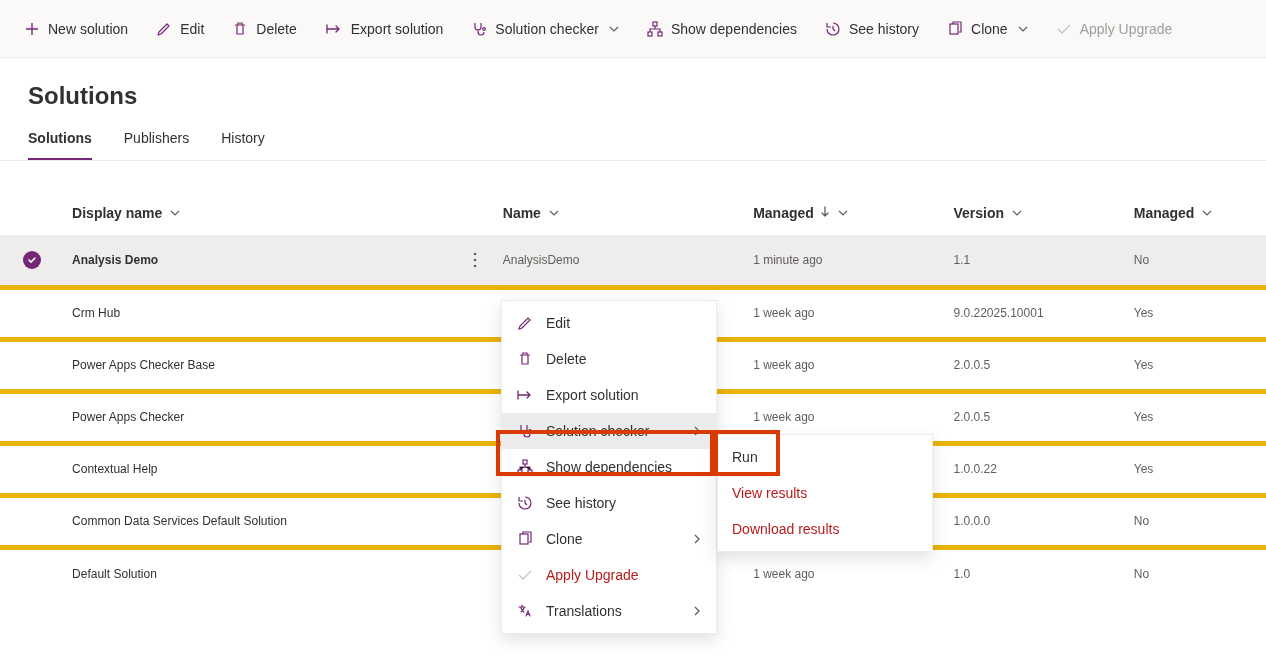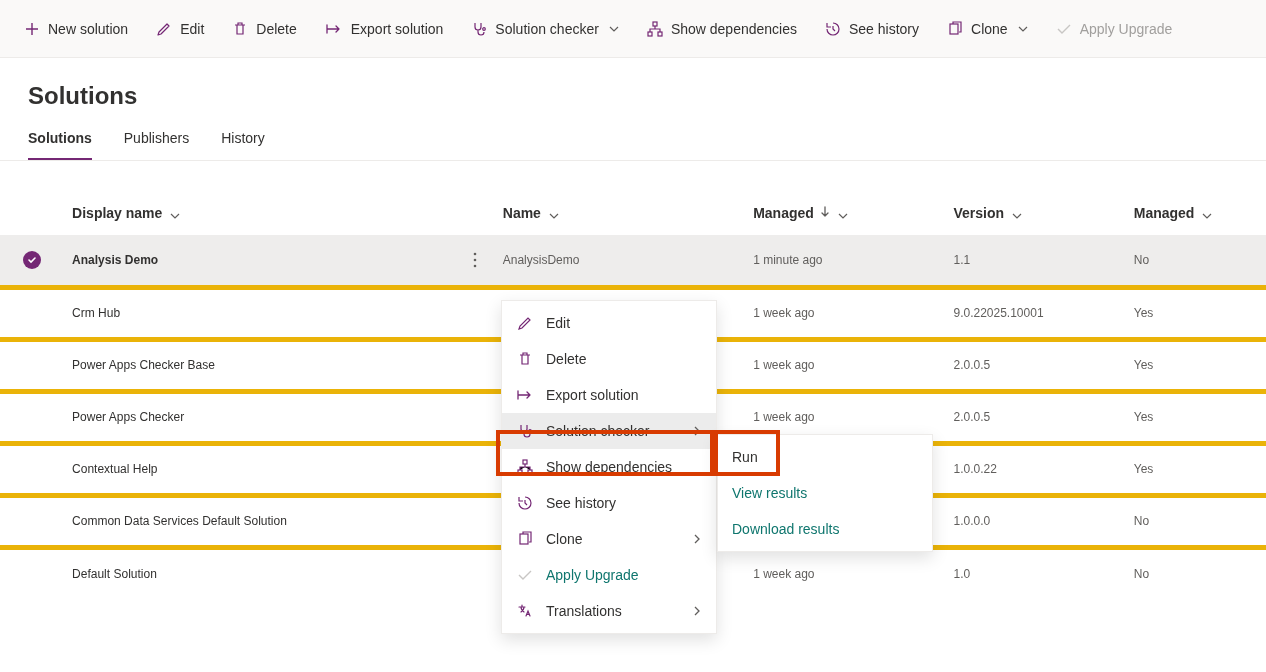--- a/index.html
+++ b/index.html
@@ -87,21 +87,21 @@
   col.c-managed { width: 140px; }
 
   th {
     text-align: left;
     font-weight: 600;
     font-size: 14px;
     padding: 14px 8px;
     white-space: nowrap;
   }
   th.first { padding-left: 0; }
-  th .hdr-inner { display:inline-flex; align-items:flex-end; gap:6px; }
+  th .hdr-inner { display:inline-flex; align-items:center; gap:6px; }
 
   tbody tr { border-top: 5px solid #eab308; height: 52px; }
   tbody tr:first-child { border-top: none; }
   td { padding: 0 8px; color:#605e5c; font-size:12px; }
   td.dname { color:#323130; }
   tr.selected { background:#eeedec; }
   tr.selected td.dname { font-weight:600; }
 
   .check-cell { text-align:center; }
   .check-badge {
@@ -126,21 +126,21 @@
     min-width:216px;
     z-index:50;
     padding:4px 0;
   }
   .menu .mitem {
     display:flex;align-items:center;gap:12px;
     padding:10px 14px;
     font-size:14px;color:#323130;cursor:pointer;
     position:relative;
   }
-  .menu .mitem.disabled { color:#0f766e; cursor:default; }
+  .menu .mitem.disabled { color:#b91c1c; cursor:default; }
   .menu .mitem.hover-active { background:#ececec; }
   .menu .mitem .micon { width:18px;display:flex;justify-content:center; }
   .menu .mitem .mchevron {
     margin-left:auto;
   }
 
   .submenu {
     position:absolute;
     left:216px;
     top:0;

